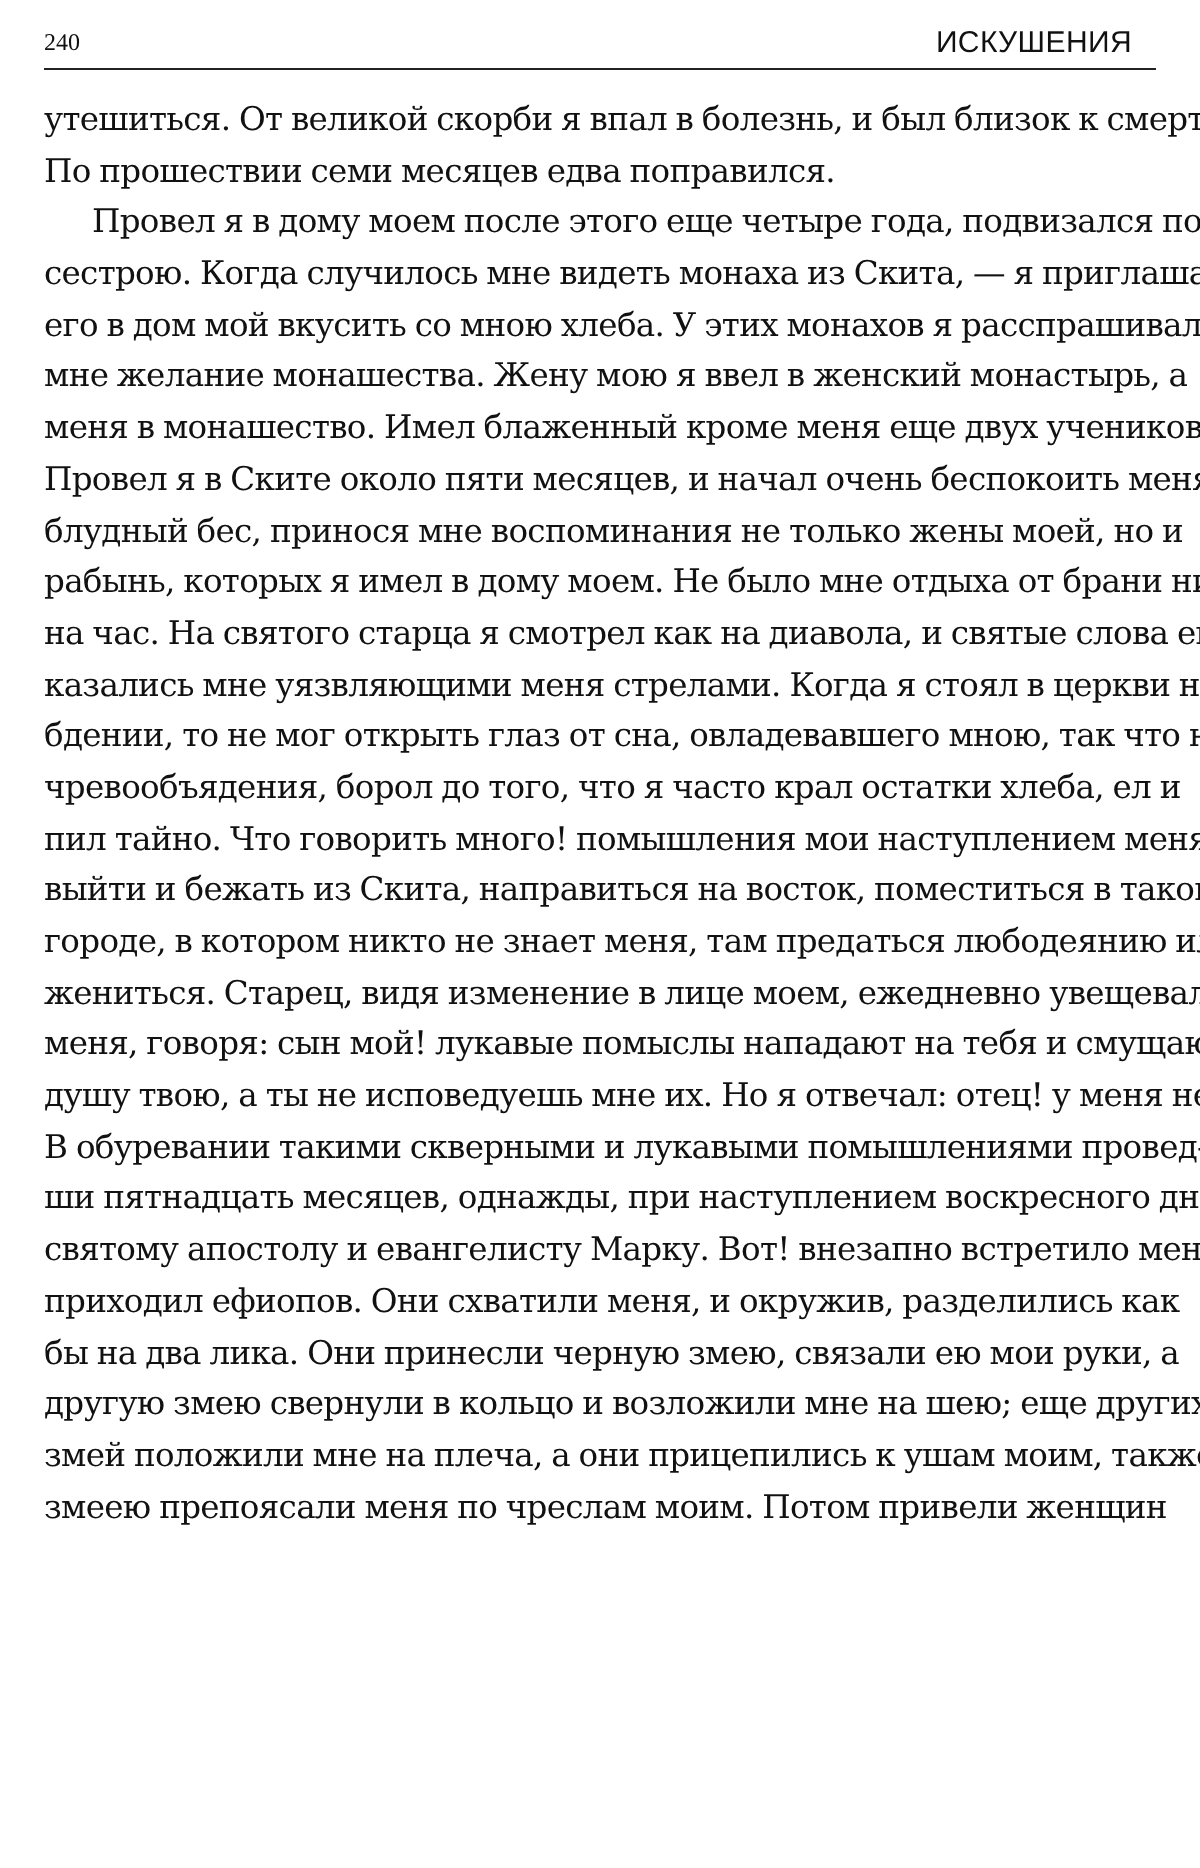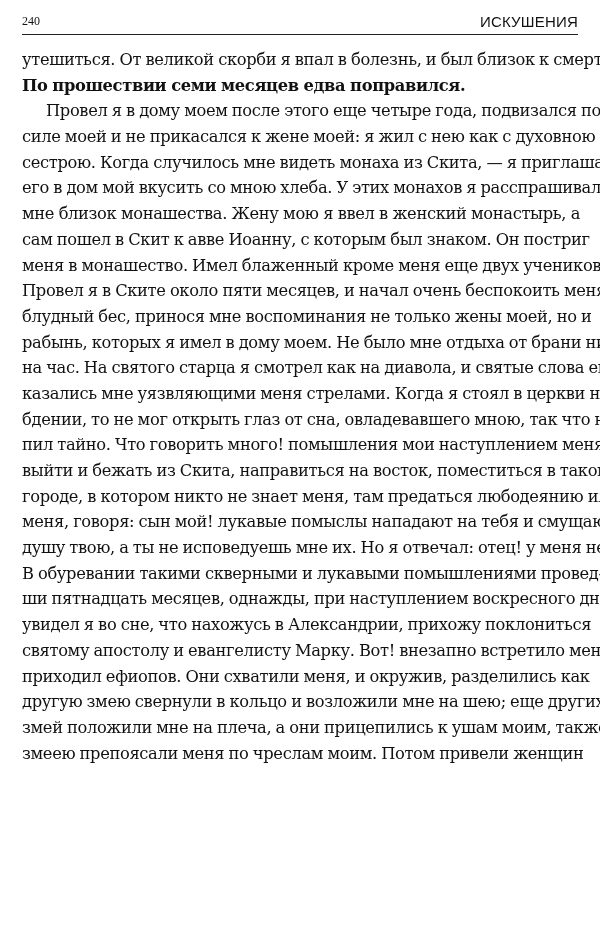--- a/index.html
+++ b/index.html
@@ -11,64 +11,64 @@
   .page { position: absolute; left: 22px; top: 0; width: 558px; }
   .running-head {
     position: absolute; left: 0; top: 12px; width: 556px; height: 22px;
     border-bottom: 1.3px solid #222;
   }
   .page-number {
     position: absolute; left: 0; top: 2px;
     font-family: "Liberation Serif", serif; font-weight: normal; font-size: 12px;
   }
   .section-title {
-    position: absolute; right: 0; top: 1px;
+    position: absolute; right: 12px; top: 1px;
     font-family: "Liberation Sans", sans-serif; font-size: 15px; letter-spacing: 0.2px;
   }
   .body-text { position: absolute; left: 0; top: 47px; width: 558px; }
   .line {
     display: block; height: 25.7px; line-height: 25.7px;
     font-size: 16.3px; white-space: nowrap;
     text-align: justify; text-align-last: justify;
     letter-spacing: -0.35px; word-spacing: -0.5px;
   }
-  .line.last { text-align-last: left; font-weight: bold; }
+  .line.last { text-align-last: left; }
   .line.indent { padding-left: 24px; }
 </style>
 </head>
 <body>
 
 <div class="page">
   <div class="running-head">
     <span class="page-number">240</span>
     <span class="section-title">ИСКУШЕНИЯ</span>
   </div>
   <div class="body-text" id="body-text">
       <span class="line">утешиться. От великой скорби я впал в болезнь, и был близок к смерти.</span>
       <span class="line last">По прошествии семи месяцев едва поправился.</span>
       <span class="line indent">Провел я в дому моем после этого еще четыре года, подвизался по</span>
-      <span class="line">силе моей и не прикасался к жене моей: я жил с нею как с духовною</span>
       <span class="line">сестрою. Когда случилось мне видеть монаха из Скита, — я приглашал</span>
       <span class="line">его в дом мой вкусить со мною хлеба. У этих монахов я расспрашивал о</span>
-      <span class="line">мне близок монашества. Жену мою я ввел в женский монастырь, а</span>
-      <span class="line">сам пошел в Скит к авве Иоанну, с которым был знаком. Он постриг</span>
+      <span class="line">мне желание монашества. Жену мою я ввел в женский монастырь, а</span>
       <span class="line">меня в монашество. Имел блаженный кроме меня еще двух учеников.</span>
       <span class="line">Провел я в Ските около пяти месяцев, и начал очень беспокоить меня</span>
       <span class="line">блудный бес, принося мне воспоминания не только жены моей, но и</span>
       <span class="line">рабынь, которых я имел в дому моем. Не было мне отдыха от брани ни</span>
       <span class="line">на час. На святого старца я смотрел как на диавола, и святые слова его</span>
       <span class="line">казались мне уязвляющими меня стрелами. Когда я стоял в церкви на</span>
       <span class="line">бдении, то не мог открыть глаз от сна, овладевавшего мною, так что не</span>
+      <span class="line">чревообъядения, борол до того, что я часто крал остатки хлеба, ел и</span>
       <span class="line">пил тайно. Что говорить много! помышления мои наступлением меня</span>
       <span class="line">выйти и бежать из Скита, направиться на восток, поместиться в таком</span>
       <span class="line">городе, в котором никто не знает меня, там предаться любодеянию или</span>
+      <span class="line">жениться. Старец, видя изменение в лице моем, ежедневно увещевал</span>
       <span class="line">меня, говоря: сын мой! лукавые помыслы нападают на тебя и смущают</span>
       <span class="line">душу твою, а ты не исповедуешь мне их. Но я отвечал: отец! у меня нет</span>
       <span class="line">В обуревании такими скверными и лукавыми помышлениями провед-</span>
       <span class="line">ши пятнадцать месяцев, однажды, при наступлением воскресного дня,</span>
-      <span class="line">увидел я во сне, что нахожусь в Александрии, прихожу поклониться</span>
       <span class="line">святому апостолу и евангелисту Марку. Вот! внезапно встретило меня</span>
       <span class="line">приходил ефиопов. Они схватили меня, и окружив, разделились как</span>
+      <span class="line">бы на два лика. Они принесли черную змею, связали ею мои руки, а</span>
       <span class="line">другую змею свернули в кольцо и возложили мне на шею; еще других</span>
       <span class="line">змей положили мне на плеча, а они прицепились к ушам моим, также</span>
       <span class="line">змеею препоясали меня по чреслам моим. Потом привели женщин</span>
     </div>
 </div>
 
 </body></html>

